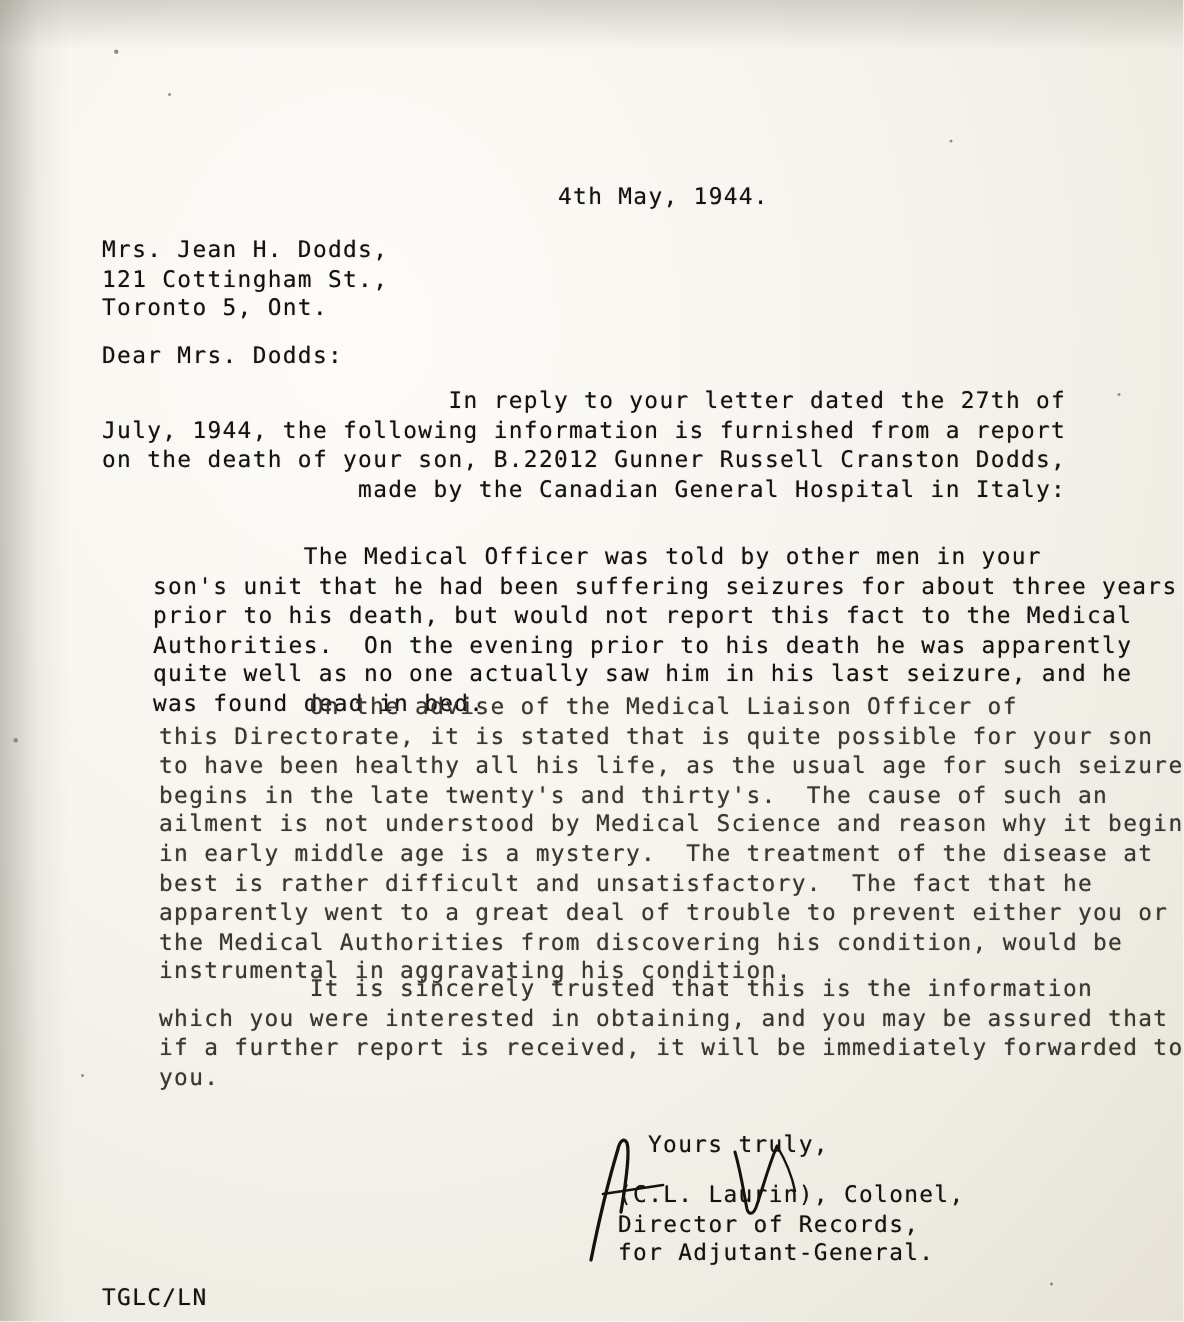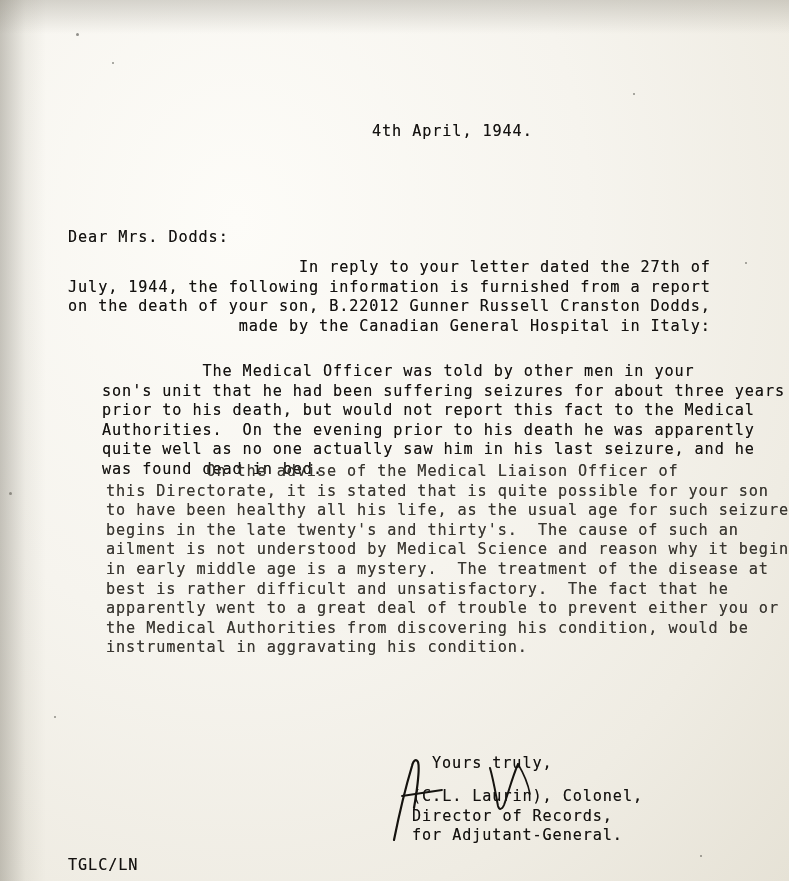--- a/index.html
+++ b/index.html
@@ -93,22 +93,25 @@
 <div id="page">
 
   <div class="speck" style="left:76px;  top:33px;  width:3px;  height:3px;"></div>
   <div class="speck" style="left:112px; top:62px;  width:2px;  height:2px;"></div>
   <div class="speck" style="left:9px;   top:492px; width:3px;  height:3px;"></div>
   <div class="speck" style="left:633px; top:93px;  width:2px;  height:2px;"></div>
   <div class="speck" style="left:745px; top:262px; width:2px;  height:2px;"></div>
   <div class="speck" style="left:54px;  top:716px; width:2px;  height:2px;"></div>
   <div class="speck" style="left:700px; top:855px; width:2px;  height:2px;"></div>
 
-  <div class="typed" id="date-line">4th April, 1944.</div>
+  <div class="typed" id="date-line">4th May, 1944.</div>
 
+  <div class="typed" id="recipient">Mrs. Jean H. Dodds,
+121 Cottingham St.,
+Toronto 5, Ont.</div>
 
   <div class="typed" id="salutation">Dear Mrs. Dodds:</div>
 
   <div class="typed" id="para-1">          In reply to your letter dated the 27th of
 July, 1944, the following information is furnished from a report
 on the death of your son, B.22012 Gunner Russell Cranston Dodds,
 made by the Canadian General Hospital in Italy:</div>
 
   <div class="typed" id="para-2">          The Medical Officer was told by other men in your
 son's unit that he had been suffering seizures for about three years
@@ -121,20 +124,24 @@
 this Directorate, it is stated that is quite possible for your son
 to have been healthy all his life, as the usual age for such seizures
 begins in the late twenty's and thirty's.  The cause of such an
 ailment is not understood by Medical Science and reason why it begins
 in early middle age is a mystery.  The treatment of the disease at
 best is rather difficult and unsatisfactory.  The fact that he
 apparently went to a great deal of trouble to prevent either you or
 the Medical Authorities from discovering his condition, would be
 instrumental in aggravating his condition.</div>
 
+  <div class="typed faint" id="para-4">          It is sincerely trusted that this is the information
+which you were interested in obtaining, and you may be assured that
+if a further report is received, it will be immediately forwarded to
+you.</div>
 
   <div class="typed" id="closing">Yours truly,</div>
 
   <svg id="signature-mark" viewBox="0 0 200 90">
     <path d="M22 88 C 28 58, 34 34, 40 14 C 41 9, 44 6, 46 10 C 48 16, 45 38, 42 56" fill="none" stroke="#15130f" stroke-width="2.2" stroke-linecap="round"></path>
     <path d="M30 44 C 44 42, 56 40, 70 38" fill="none" stroke="#15130f" stroke-width="1.8" stroke-linecap="round"></path>
     <path d="M118 16 C 122 30, 124 44, 126 54 C 127 58, 130 58, 132 53 C 136 42, 140 26, 146 12" fill="none" stroke="#15130f" stroke-width="2.0" stroke-linecap="round"></path>
     <path d="M146 12 C 152 22, 156 32, 158 42" fill="none" stroke="#15130f" stroke-width="1.6" stroke-linecap="round"></path>
   </svg>
 

